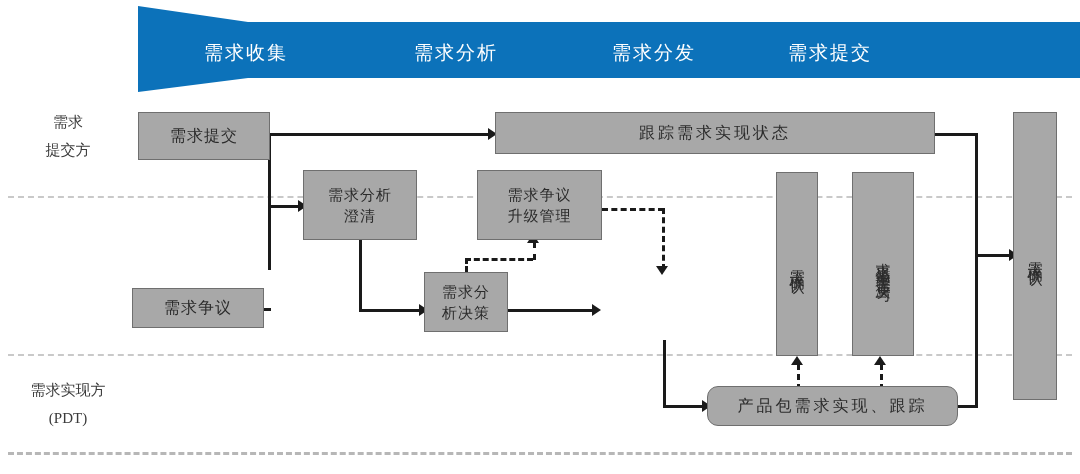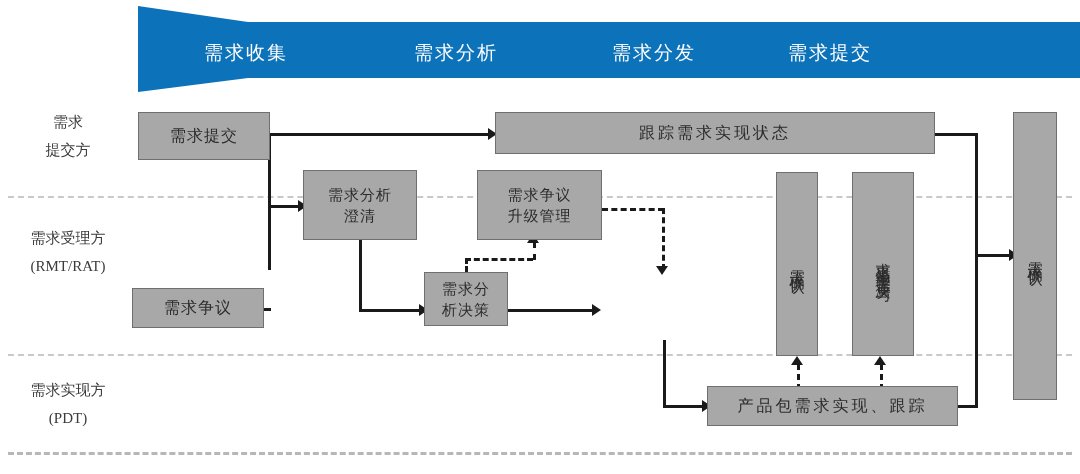--- a/index.html
+++ b/index.html
@@ -56,22 +56,20 @@
     <div class="banner-stage" style="left:612px;">需求分发</div>
     <div class="banner-stage" style="left:788px;">需求提交</div>
   </div>
 
   <div class="lane-div thin" style="top:196px;width:1064px;"></div>
   <div class="lane-div thin" style="top:354px;width:1064px;"></div>
   <div class="lane-div" style="top:452px;width:1064px;"></div>
 
   <div class="lane-label" style="left:6px;top:108px;width:124px;">需求
 提交方</div>
-  <div class="lane-label" style="left:2px;top:224px;width:132px;">需求受理方
-(RMT/RAT)</div>
   <div class="lane-label" style="left:2px;top:376px;width:132px;">需求实现方
 (PDT)</div>
 
   <div class="ln h" style="left:268px;top:133px;width:222px;"></div>
   <div class="arw r" style="left:488px;top:128px;"></div>
 
   <div class="ln v" style="left:268px;top:133px;height:137px;"></div>
   <div class="ln h" style="left:268px;top:205px;width:34px;"></div>
   <div class="arw r" style="left:298px;top:200px;"></div>
 
@@ -113,28 +111,28 @@
   <div class="box" style="left:132px;top:288px;width:132px;height:40px;">需求争议</div>
 
   <div class="box wide" style="left:495px;top:112px;width:440px;height:42px;">跟踪需求实现状态</div>
 
   <div class="box small" style="left:303px;top:170px;width:114px;height:70px;white-space:pre-line;">需求分析
 澄清</div>
 
   <div class="box small" style="left:477px;top:170px;width:125px;height:70px;white-space:pre-line;">需求争议
 升级管理</div>
 
-  <div class="box small" style="left:424px;top:272px;width:84px;height:54px;white-space:pre-line;">需求分
+  <div class="box small" style="left:424px;top:272px;width:84px;height:60px;white-space:pre-line;">需求分
 析决策</div>
 
 
   <div class="box vert" style="left:776px;top:172px;width:42px;height:184px;">需求确认</div>
 
   <div class="box vert2" style="left:852px;top:172px;width:62px;height:184px;padding:0;">
     <span>求更策管理</span>
     <span>需变决与</span>
   </div>
 
-  <div class="box wide" style="left:707px;top:386px;width:251px;height:40px;">产品包需求实现、跟踪</div>
+  <div class="box wide" style="left:707px;top:386px;width:251px;height:40px;border-radius:11px;">产品包需求实现、跟踪</div>
 
   <div class="box vert" style="left:1013px;top:112px;width:44px;height:288px;">需求确认</div>
 
 </div>
 
 </body></html>

